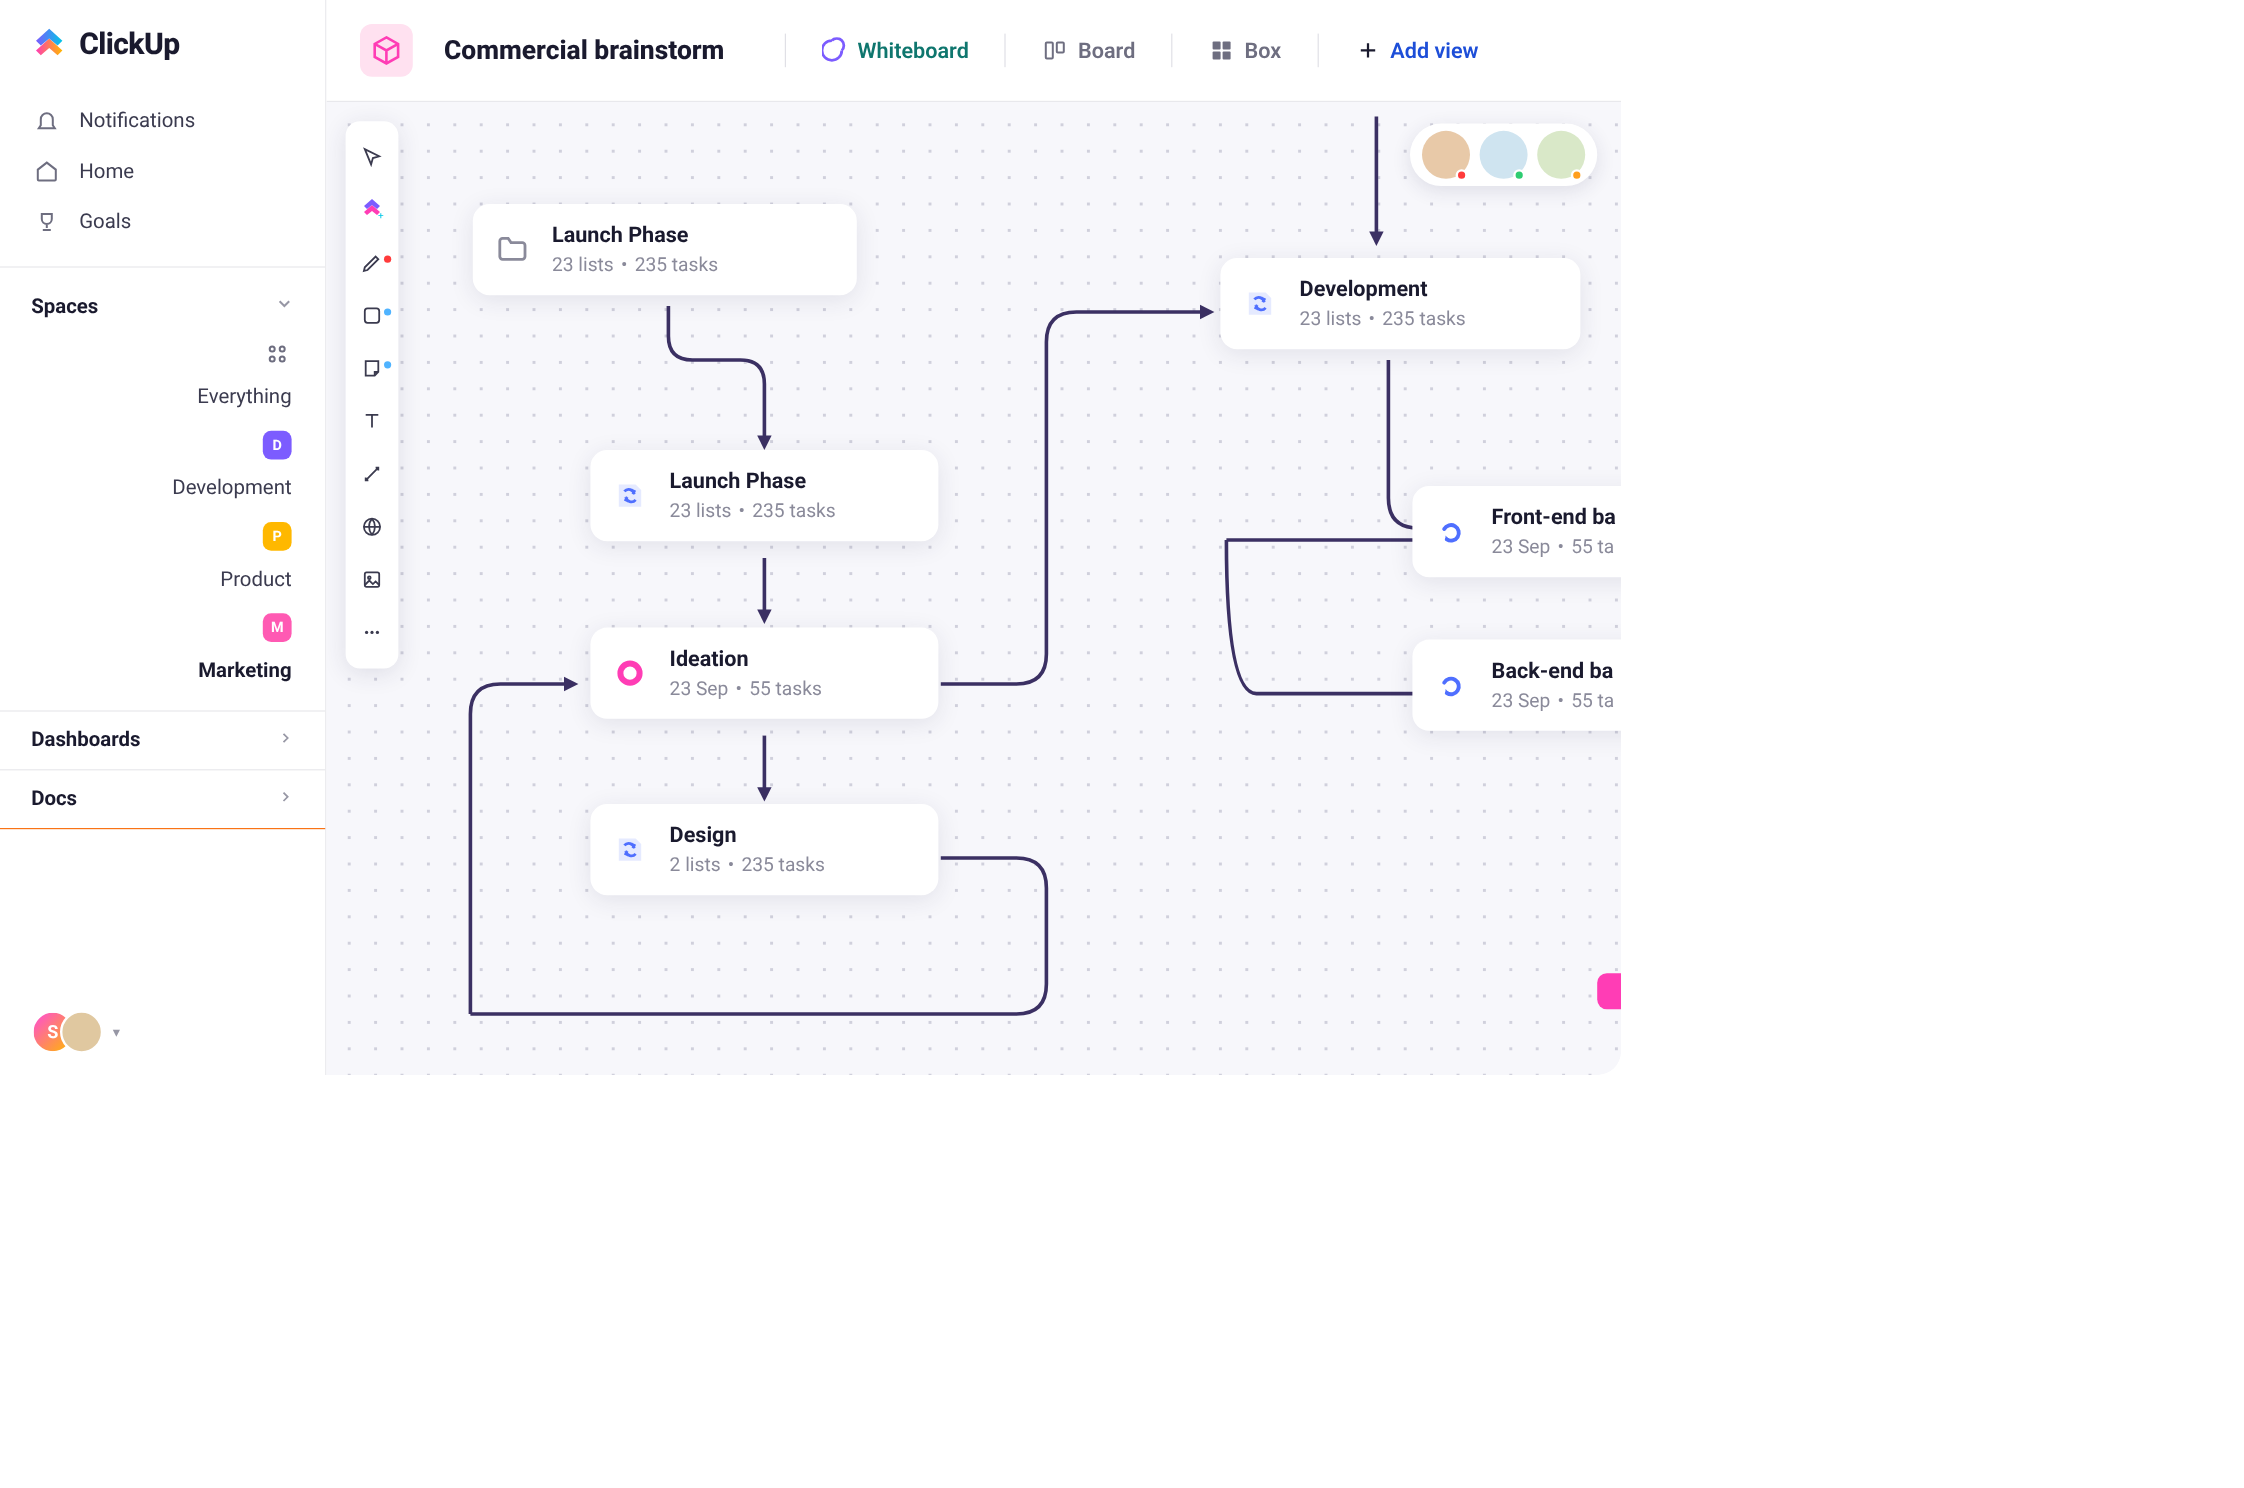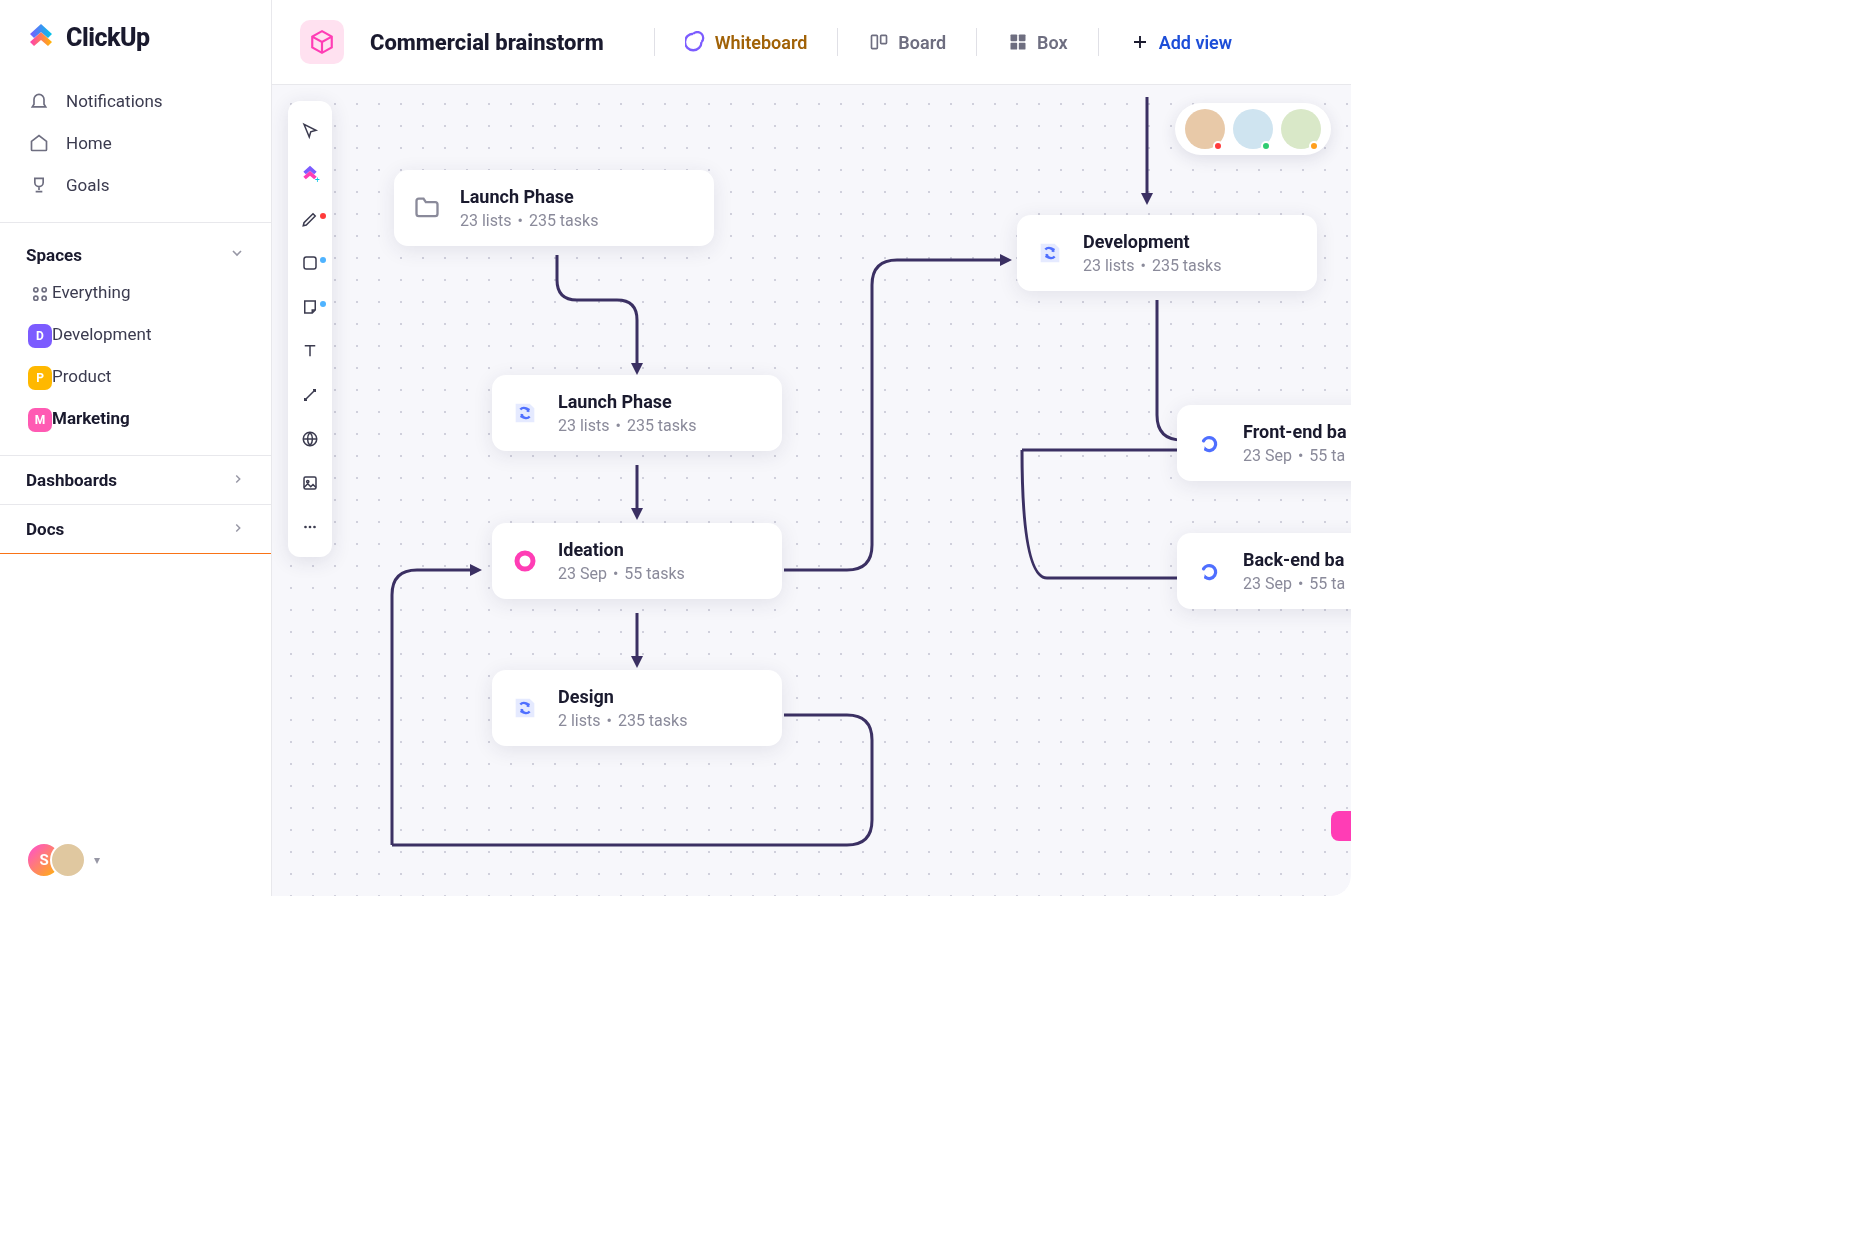--- a/index.html
+++ b/index.html
@@ -10,41 +10,41 @@
 .sidebar { width:272px; background:#fff; border-right:1px solid #e8e8ec; display:flex; flex-direction:column; padding:22px 0 18px 0; }
 .logo-row { display:flex; align-items:center; gap:10px; padding:0 26px 22px 26px; }
 .logo-icon { width:30px; height:30px; }
 .logo-text { font-size:25px; font-weight:800; color:#1a1a2e; letter-spacing:-0.5px; }
 .nav-group { padding:6px 12px; }
 .nav-item { display:flex; align-items:center; gap:16px; padding:10px 16px; border-radius:8px; cursor:pointer; color:#3b3b4f; font-size:17px; }
 .nav-item .icn { width:22px; height:22px; display:flex; align-items:center; justify-content:center; color:#6e6e80; }
 .section-divider { height:1px; background:#e8e8ec; margin:10px 0; }
 .section-header { display:flex; align-items:flex-end; justify-content:space-between; padding:12px 26px 8px 26px; color:#1a1a2e; font-size:17px; font-weight:700; }
 .chev { color:#9797a5; }
-.space-item { display:flex; align-items:flex-start; padding:9px 16px; margin:0 12px; border-radius:8px; cursor:pointer; font-size:17px; color:#3b3b4f; }
+.space-item { display:flex; align-items:flex-end; gap:14px; padding:9px 16px; margin:0 12px; border-radius:8px; cursor:pointer; font-size:17px; color:#3b3b4f;flex-direction:column; }
 .space-item.active { font-weight:700; color:#1a1a2e; }
 .space-badge { width:24px; height:24px; border-radius:7px; display:flex; align-items:center; justify-content:center; font-size:12px; font-weight:700; color:#fff; }
 .every-icn { width:24px; height:24px; display:flex; align-items:center; justify-content:center; color:#6e6e80; }
 .collapsible-item { display:flex; align-items:center; justify-content:space-between; padding:14px 26px; font-size:17px; font-weight:700; color:#1a1a2e; cursor:pointer; border-top:1px solid #e8e8ec; }
 .sidebar-spacer { flex:1; }
 .profile-row { display:flex; align-items:center; gap:8px; padding:0 26px; }
 .avatar-stack { display:flex; align-items:center; }
 .av { width:36px; height:36px; border-radius:50%; border:2px solid #fff; display:flex; align-items:center; justify-content:center; font-weight:700; font-size:15px; color:#fff; }
 .av1 { background:linear-gradient(135deg,#ff4bd8,#ffb800); }
 .av2 { background:#e0c8a0; margin-left:-12px; }
 .prof-chev { font-size:12px; color:#9797a5; }
 
 
 .main { flex:1; display:flex; flex-direction:column; position:relative; overflow:hidden; }
 .topbar { display:flex; align-items:center; gap:12px; padding:20px 28px; border-bottom:1px solid #e8e8ec; background:#fff; z-index:5; position:relative; }
 .proj-icn { width:44px; height:44px; border-radius:10px; background:#ffe1f0; display:flex; align-items:center; justify-content:center; margin-right:14px; }
 .proj-title { font-size:22px; font-weight:800; color:#1a1a2e; margin-right:20px; }
 .vbar { width:1px; height:28px; background:#e0e0e6; margin:0 18px; }
 .view-item { display:flex; align-items:center; gap:8px; font-size:18px; font-weight:600; cursor:pointer; color:#6e6e80; }
-.view-item.active { color:#a16207; }
+.view-item.active { color:#0f766e; }
 .view-item .vicn { width:22px; height:22px; display:flex; align-items:center; justify-content:center; }
 
 
 .canvas-wrap { flex:1; position:relative; background:#f7f7fb; overflow:hidden; }
 .dot-grid { position:absolute; inset:0; background-image:radial-gradient(circle,#d0d0dc 1.5px,transparent 1.5px); background-size:22px 22px; background-position:8px 8px; }
 .avatar-pill { position:absolute; top:18px; right:20px; background:#fff; border-radius:999px; padding:6px 10px; display:flex; gap:8px; box-shadow:0 4px 16px rgba(40,40,80,0.12); }
 .user-av { width:40px; height:40px; border-radius:50%; position:relative; }
 .user-dot { position:absolute; bottom:-2px; right:2px; width:10px; height:10px; border-radius:50%; border:2px solid #fff; }
 
 .toolbar { position:absolute; left:16px; top:16px; width:44px; background:#fff; border-radius:12px; box-shadow:0 4px 20px rgba(40,40,80,0.12); padding:10px 0; display:flex; flex-direction:column; align-items:center; gap:4px; z-index:10; }

